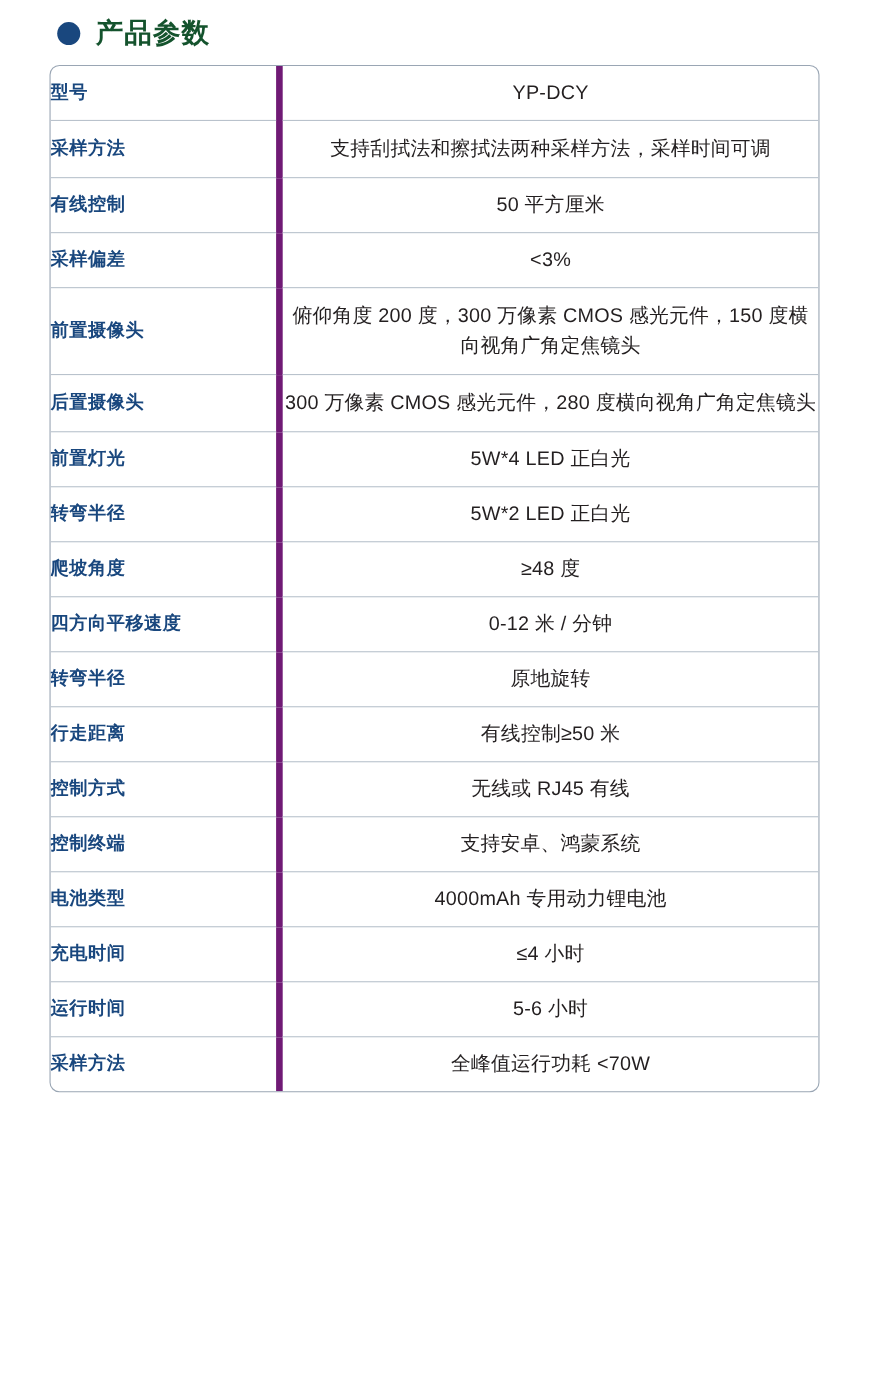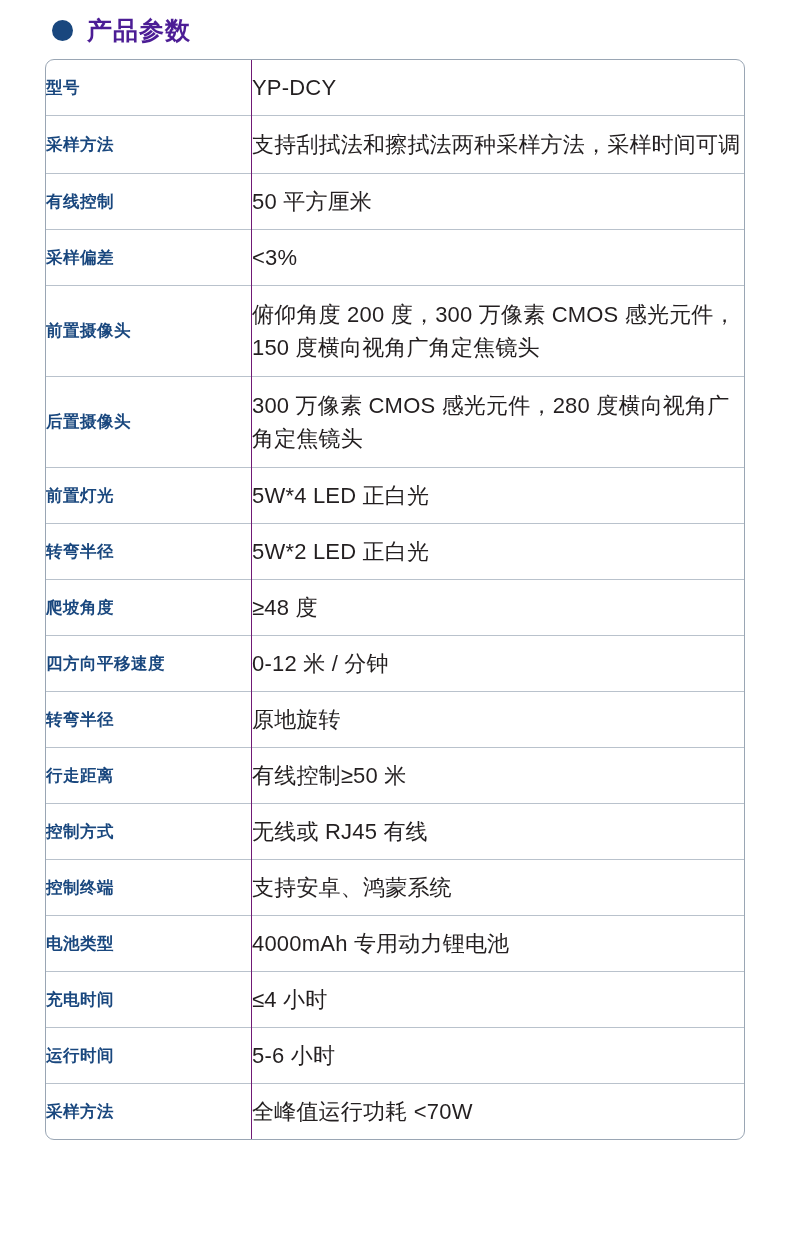--- a/index.html
+++ b/index.html
@@ -31,21 +31,21 @@
     width: 21px;
     height: 21px;
     border-radius: 50%;
     background: #19477e;
     margin-right: 14px;
     flex: 0 0 auto;
   }
   .header-title {
     font-size: 25px;
     font-weight: bold;
-    color: #4c1d95;
+    color: #14532d;
     letter-spacing: 1px;
     line-height: 1;
   }
 
   
   .spec-table-wrap {
     margin: 6px 45px 0 45px;
     border: 1px solid #9aa6b4;
     border-radius: 9px;
     overflow: hidden;
@@ -67,30 +67,31 @@
     padding: 11px 0;
   }
   td.label-cell {
     width: 205px;
     padding-left: 22px;
     padding-right: 10px;
     color: #19477e;
     font-size: 16.5px;
     font-weight: bold;
     letter-spacing: 0.5px;
-    border-right: 1px solid #701a75;
+    border-right: 6px solid #701a75;
     line-height: 1.45;
   }
   td.value-cell {
     padding-left: 22px;
     padding-right: 26px;
     color: #231f20;
-    font-size: 22px;
+    font-size: 18px;
     line-height: 1.5;
     letter-spacing: 0.2px;
+    text-align: center;
   }
   
   tr.two-line td {
     padding-top: 12px;
     padding-bottom: 12px;
   }
 </style>
 </head>
 <body>
 

